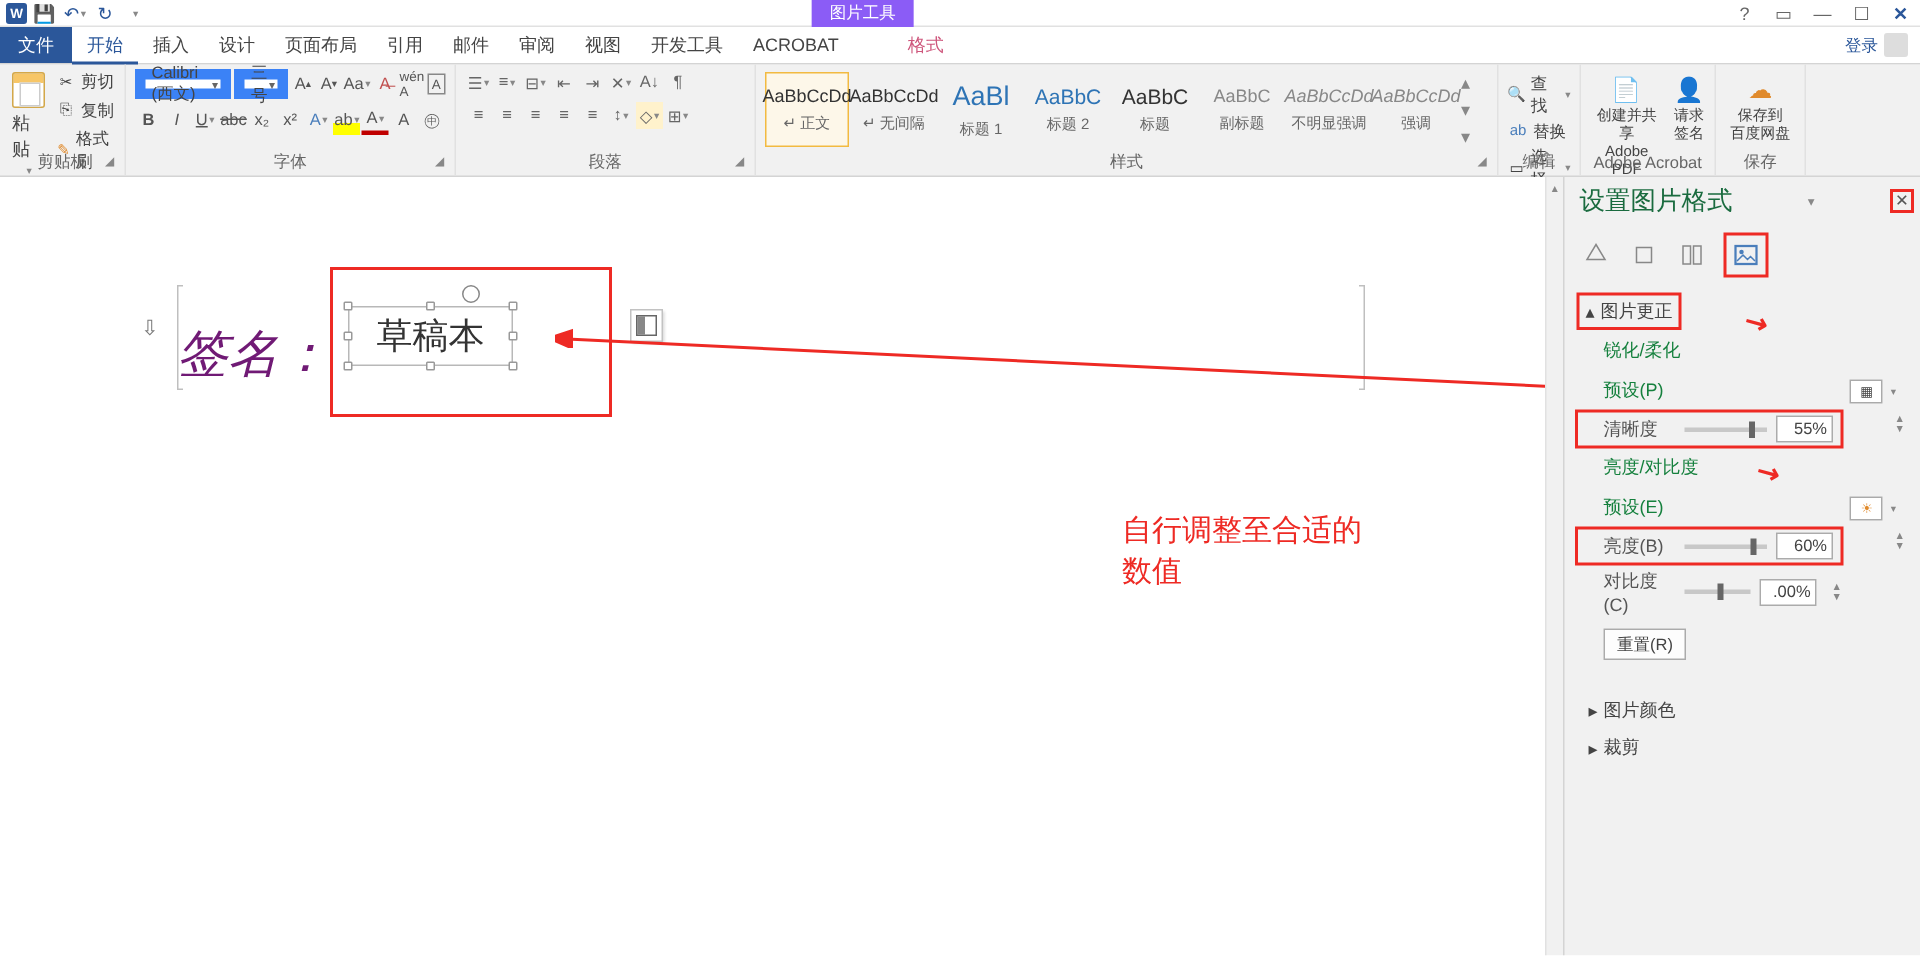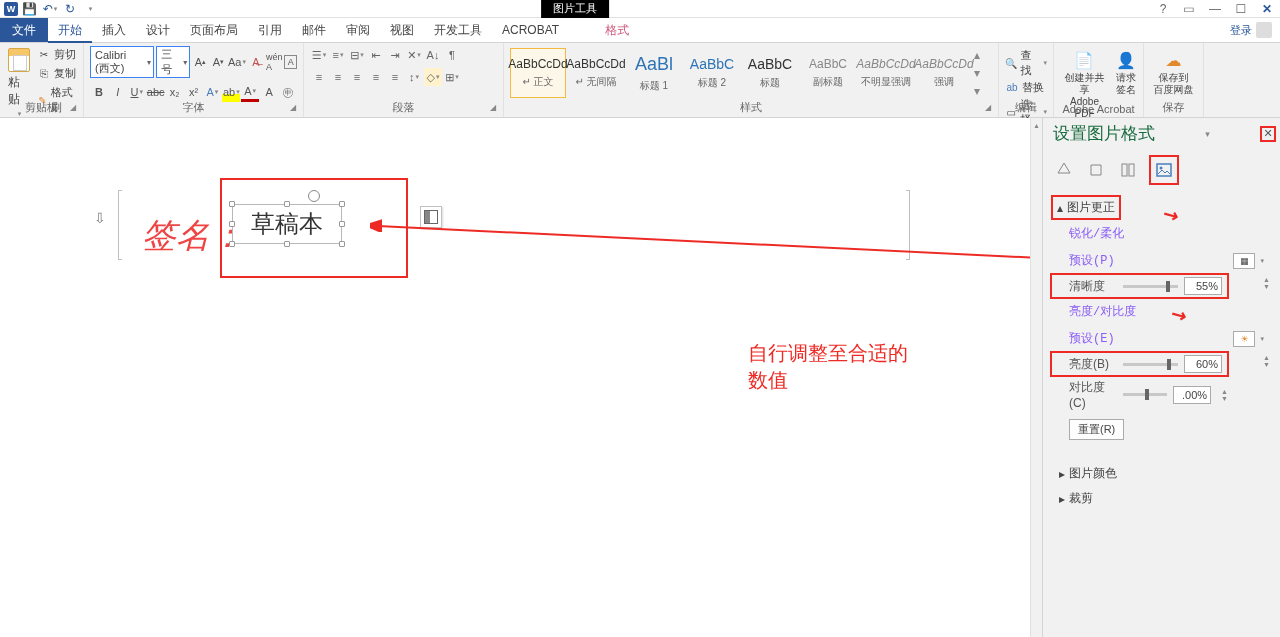--- a/index.html
+++ b/index.html
@@ -4,21 +4,21 @@
 <style>
 * { box-sizing: border-box; margin: 0; padding: 0; }
 body { font-family: "Microsoft YaHei", "Segoe UI", sans-serif; font-size: 12px; background: #fff; color: #444; overflow: hidden; width: 1280px; height: 637px; position: relative; }
 
 
 .titlebar { height: 18px; background: #fff; display: flex; align-items: center; position: relative; border-bottom: 1px solid #e1e1e1; }
 .titlebar-left { display: flex; align-items: center; gap: 4px; padding-left: 4px; }
 .word-icon { width: 14px; height: 14px; background: #2b579a; color: #fff; font-size: 9px; font-weight: bold; display: flex; align-items: center; justify-content: center; border-radius: 2px; }
 .qat-btn { width: 16px; height: 16px; display: flex; align-items: center; justify-content: center; color: #2b579a; cursor: pointer; }
 .titlebar-center { position: absolute; left: 50%; transform: translateX(-50%); display: flex; align-items: center; gap: 60px; font-size: 12px; }
-.pictools-tab { background: #000000; color: #fff; padding: 2px 12px; font-size: 11px; }
+.pictools-tab { background: #8b5cf6; color: #fff; padding: 2px 12px; font-size: 11px; }
 .doc-title { color: #777; margin-top: 35px; }
 .titlebar-right { margin-left: auto; display: flex; align-items: center; gap: 8px; padding-right: 4px; }
 .win-btn { width: 18px; height: 18px; display: flex; align-items: center; justify-content: center; cursor: pointer; color: #666; }
 
 
 .ribbon-tabs { height: 25px; background: #fff; display: flex; align-items: flex-end; border-bottom: 1px solid #d4d4d4; position: relative; }
 .file-tab { background: #2b579a; color: #fff; padding: 4px 12px; height: 24px; display: flex; align-items: center; cursor: pointer; }
 .tab { padding: 4px 10px; cursor: pointer; color: #444; height: 24px; display: flex; align-items: center; }
 .tab.active { color: #2b579a; border-bottom: 2px solid #2b579a; margin-bottom: -1px; }
 .tab.pictools { color: #ce567c; margin-left: 26px; }
@@ -35,21 +35,21 @@
 .clip-body { display: flex; gap: 4px; }
 .paste-big { display: flex; flex-direction: column; align-items: center; gap: 2px; cursor: pointer; padding: 2px; }
 .paste-ico { width: 22px; height: 24px; background: linear-gradient(to bottom,#f7c667 0%,#f7c667 30%,#fff 30%,#fff); border: 1px solid #d4a849; border-radius: 2px; position: relative; }
 .paste-ico::after { content: ""; position: absolute; left: 4px; top: 6px; width: 12px; height: 14px; background: #fff; border: 1px solid #ccc; }
 .clip-side { display: flex; flex-direction: column; gap: 2px; font-size: 11px; }
 .clip-item { display: flex; align-items: center; gap: 3px; cursor: pointer; padding: 1px; }
 .mini-ico { width: 14px; height: 12px; display: inline-flex; align-items: center; justify-content: center; font-size: 10px; }
 
 .font-group { width: 220px; }
 .font-row1 { display: flex; gap: 2px; align-items: center; margin-bottom: 4px; }
-.font-sel { height: 32px; border: 1px solid #3b82f6; background: #fff; font-size: 11px; padding: 0 14px 0 4px; position: relative; cursor: pointer; display: flex; align-items: center; }
+.font-sel { height: 20px; border: 7px solid #3b82f6; background: #fff; font-size: 11px; padding: 0 14px 0 4px; position: relative; cursor: pointer; display: flex; align-items: center; }
 .font-sel::after { content: "▾"; position: absolute; right: 2px; font-size: 8px; color: #666; }
 .font-name { width: 70px; }
 .font-size { width: 36px; }
 .font-btn { width: 18px; height: 20px; display: flex; align-items: center; justify-content: center; cursor: pointer; font-size: 11px; color: #555; }
 .font-row2 { display: flex; gap: 1px; align-items: center; }
 .dd { font-size: 7px; margin-left: 1px; color: #888; }
 
 .para-group { width: 200px; }
 .para-row { display: flex; gap: 1px; align-items: center; margin-bottom: 4px; }
 .para-btn { width: 18px; height: 18px; display: flex; align-items: center; justify-content: center; cursor: pointer; font-size: 11px; color: #666; }
@@ -75,21 +75,21 @@
 
 .collapse-rib { position: absolute; right: 6px; bottom: 60px; font-size: 12px; color: #888; cursor: pointer; }
 
 
 .doc-area { position: absolute; top: 118px; left: 0; width: 1042px; bottom: 0; background: #fff; overflow: hidden; }
 .page-wrap { position: absolute; left: 80px; top: 0; width: 840px; height: 520px; }
 .ruler-mark-l { position: absolute; left: 38px; top: 72px; width: 4px; height: 70px; border-left: 1px solid #bfbfbf; border-top: 1px solid #bfbfbf; border-bottom: 1px solid #bfbfbf; }
 .ruler-mark-r { position: absolute; left: 826px; top: 72px; width: 4px; height: 70px; border-right: 1px solid #bfbfbf; border-top: 1px solid #bfbfbf; border-bottom: 1px solid #bfbfbf; }
 .anchor-ico { position: absolute; left: 14px; top: 92px; color: #7a7a7a; font-size: 14px; }
 
-.signature-label { position: absolute; left: 38px; top: 95px; font-size: 34px; font-family: "KaiTi","STKaiti",serif; font-style: italic; color: #ef4444; padding-left: 24px; }
+.signature-label { position: absolute; left: 38px; top: 95px; font-size: 34px; font-family: "KaiTi","STKaiti",serif; font-style: italic; color: #701a75; }
 
 .picbox { position: absolute; left: 140px; top: 60px; width: 188px; height: 100px; border: 2px solid #ee2a24; }
 .picinner { position: absolute; left: 10px; top: 24px; width: 110px; height: 40px; border: 1px solid #b8b8b8; background: #fff; display: flex; align-items: center; justify-content: center; }
 .handwrite { font-family: "KaiTi","STKaiti",cursive; font-size: 24px; color: #333; }
 .sel-handle { position: absolute; width: 6px; height: 6px; background: #fff; border: 1px solid #999; border-radius: 1px; }
 .rotate-handle { position: absolute; left: 50%; top: -14px; transform: translateX(-50%); width: 12px; height: 12px; border: 1px solid #888; border-radius: 50%; background: #fff; }
 .layout-opt { position: absolute; right: -36px; top: 26px; width: 22px; height: 22px; border: 1px solid #c2c2c2; background: #fff; display: flex; align-items: center; justify-content: center; cursor: pointer; box-shadow: 1px 1px 2px rgba(0,0,0,.15); }
 .layout-opt::before { content: ""; width: 12px; height: 12px; border: 1px solid #666; background: linear-gradient(to right,#888 40%,transparent 40%); }
 
 .annot-arrow { position: absolute; stroke: #ee2a24; }
@@ -101,21 +101,21 @@
 .sp-title { color: #1a6b3f; font-size: 17px; font-weight: normal; }
 .sp-close { width: 16px; height: 16px; border: 2px solid #ee2a24; display: flex; align-items: center; justify-content: center; font-size: 11px; cursor: pointer; color: #555; margin-right: -2px; }
 .sp-tabs { display: flex; gap: 10px; padding: 4px 10px 6px; align-items: center; }
 .sp-tab { width: 22px; height: 22px; display: flex; align-items: center; justify-content: center; cursor: pointer; color: #888; }
 .sp-tab svg { width: 16px; height: 16px; }
 .sp-tab.active { border: 2px solid #ee2a24; padding: 2px; width: 30px; height: 30px; }
 .sp-body { padding: 4px 8px; }
 .sp-section { border: 2px solid transparent; padding: 2px 4px; display: flex; align-items: center; gap: 4px; font-size: 12px; cursor: pointer; color: #444; }
 .sp-section.hi { border-color: #ee2a24; display: inline-flex; }
 .sp-row { padding: 5px 8px 5px 18px; font-size: 12px; display: flex; align-items: center; justify-content: space-between; position: relative; }
-.sp-label { color: #8b5cf6; font-family: Liberation Mono, monospace; }
+.sp-label { color: #15803d; }
 .sp-preset { display: flex; align-items: center; gap: 4px; }
 .preset-box { width: 22px; height: 16px; border: 1px solid #aaa; background: #fff; display: flex; align-items: center; justify-content: center; font-size: 9px; cursor: pointer; }
 .slider-row { padding: 3px 8px 3px 18px; display: flex; align-items: center; gap: 6px; position: relative; }
 .slider-row.hi { outline: 2px solid #ee2a24; outline-offset: -1px; margin-right: 44px; padding-right: 6px; }
 .sl-label { font-size: 12px; color: #555; width: 48px; }
 .sl-track { flex: 1; height: 3px; background: #c8c8c8; position: relative; }
 .sl-thumb { position: absolute; top: -4px; width: 4px; height: 11px; background: #666; }
 .sl-val { width: 38px; height: 18px; border: 1px solid #ababab; background: #fff; font-size: 11px; text-align: right; padding-right: 3px; line-height: 16px; }
 .reset-btn { margin: 6px 0 21px 18px; padding: 2px 8px; border: 1px solid #ababab; background: #fdfdfd; font-size: 11px; cursor: pointer; display: inline-block; }
 .sp-collapse { padding: 4px 8px; font-size: 12px; color: #444; cursor: pointer; display: flex; align-items: center; gap: 4px; }

